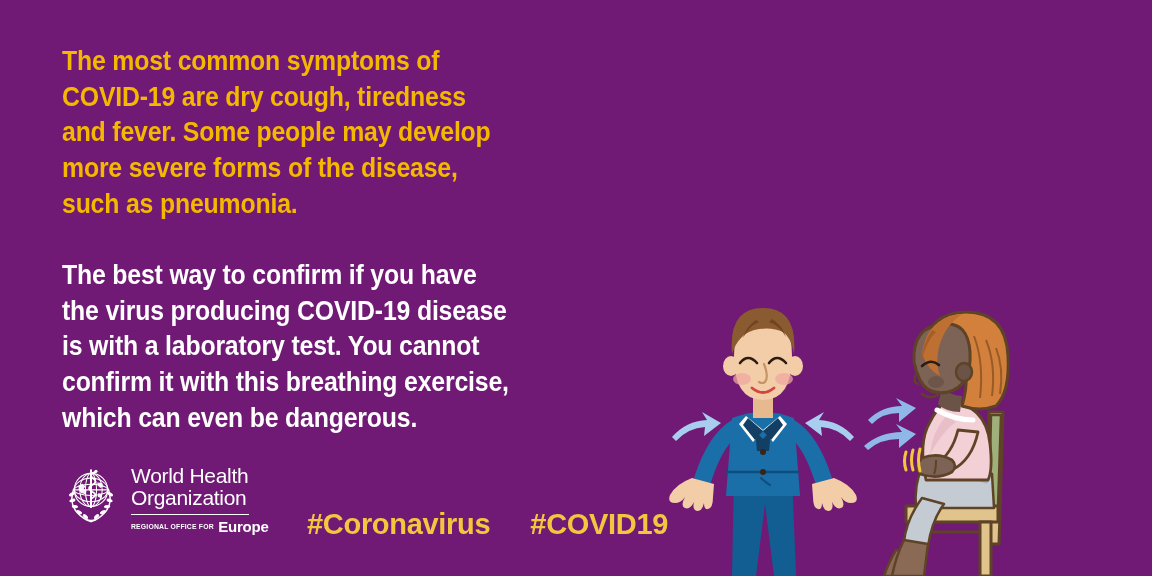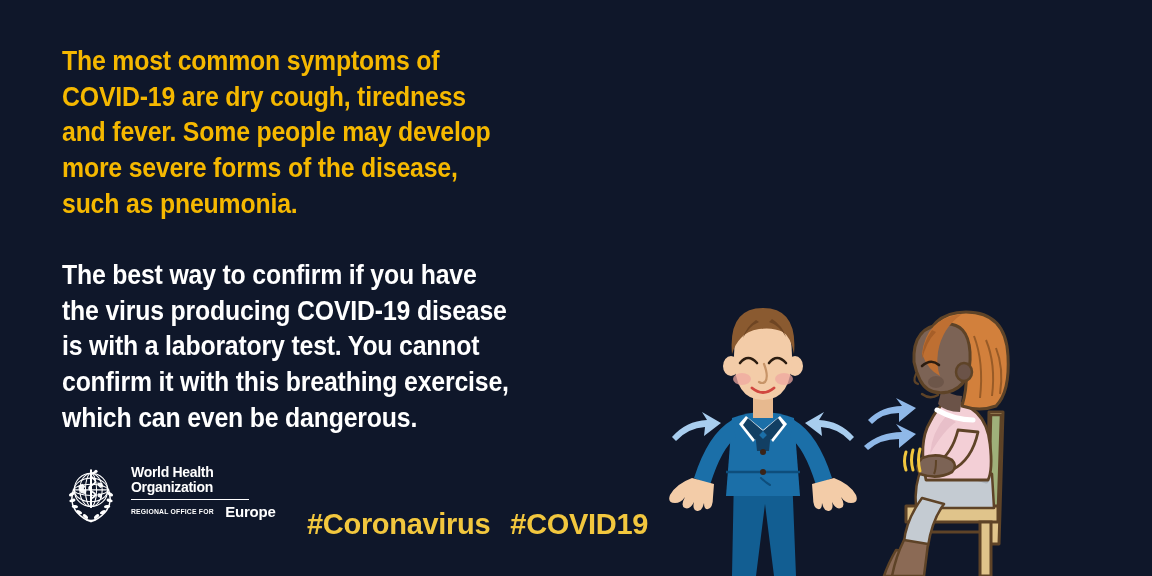--- a/index.html
+++ b/index.html
@@ -4,21 +4,21 @@
 <style>
   html, body {
     margin: 0;
     padding: 0;
     background: #ffffff;
   }
   #poster {
     position: relative;
     width: 1152px;
     height: 576px;
-    background: #0f172a;
+    background: #701a75;
     overflow: hidden;
     font-family: "Liberation Sans", sans-serif;
   }
 
   
   .left-col {
     position: absolute;
     left: 62px;
     top: 44px;
     width: 490px;
@@ -73,22 +73,22 @@
     display: flex;
     align-items: flex-start;
   }
   .who-emblem { width: 62px; height: 62px; flex: 0 0 62px; }
   .who-wordmark {
     margin-left: 9px;
     padding-top: 3px;
   }
   .who-name {
     color: #FFFFFF;
-    font-weight: bold;
-    font-size: 14px;
+    font-weight: normal;
+    font-size: 21px;
     line-height: 1.07;
     letter-spacing: -0.3px;
     white-space: pre-line;
   }
   .who-rule {
     width: 118px;
     height: 1.5px;
     background: #FFFFFF;
     margin: 4px 0 3px 0;
   }
@@ -101,31 +101,30 @@
     font-size: 7.2px;
     font-weight: bold;
     letter-spacing: 0.2px;
     transform: scaleX(0.95);
     transform-origin: left center;
   }
   .who-region-name {
     color: #FFFFFF;
     font-size: 15px;
     font-weight: bold;
-    margin-left: 7px;
     letter-spacing: -0.2px;
   }
 
   
   .hashtags {
     position: absolute;
     left: 307px;
     top: 508px;
     display: flex;
-    gap: 20px;
+    gap: 40px;
     color: #F2C73E;
     font-weight: bold;
     font-size: 29px;
     letter-spacing: -0.3px;
   }
 
   
   .illustration {
     position: absolute;
     left: 660px;

